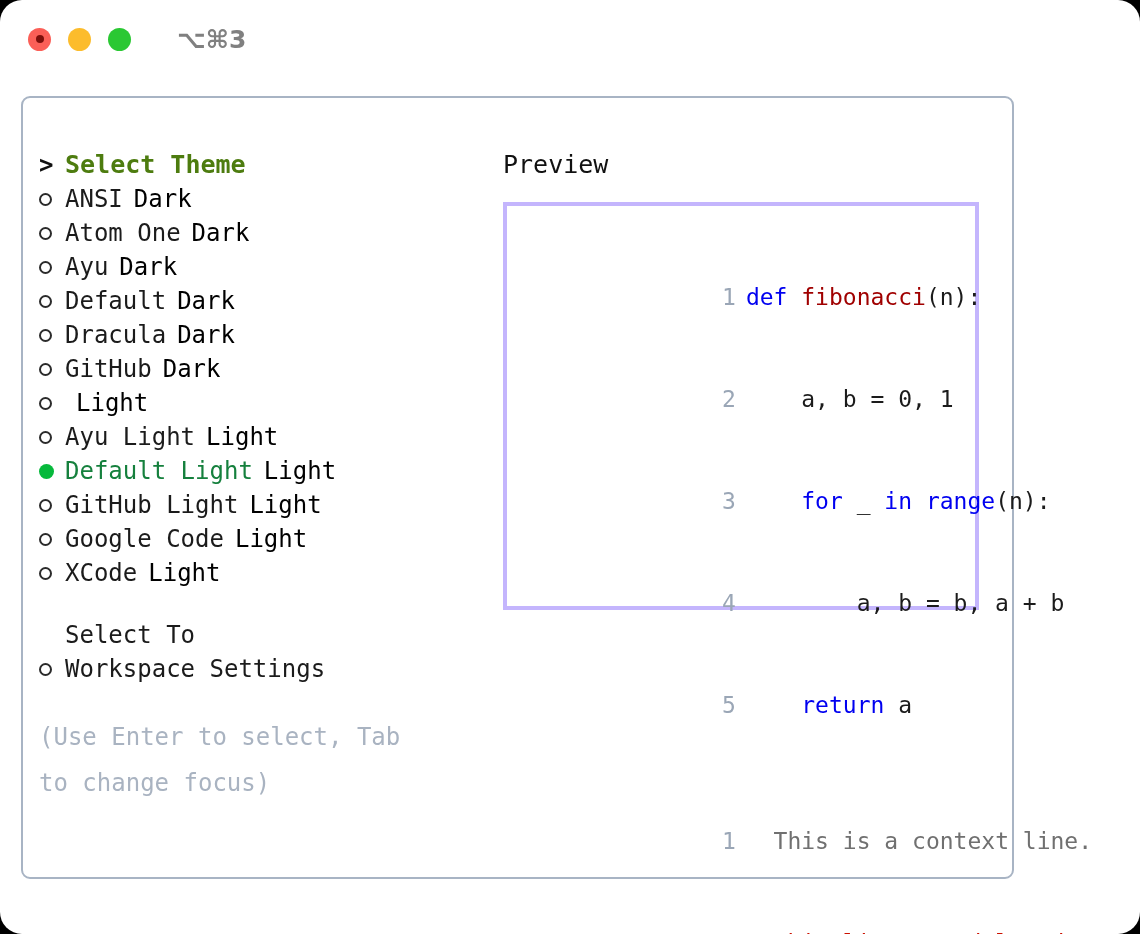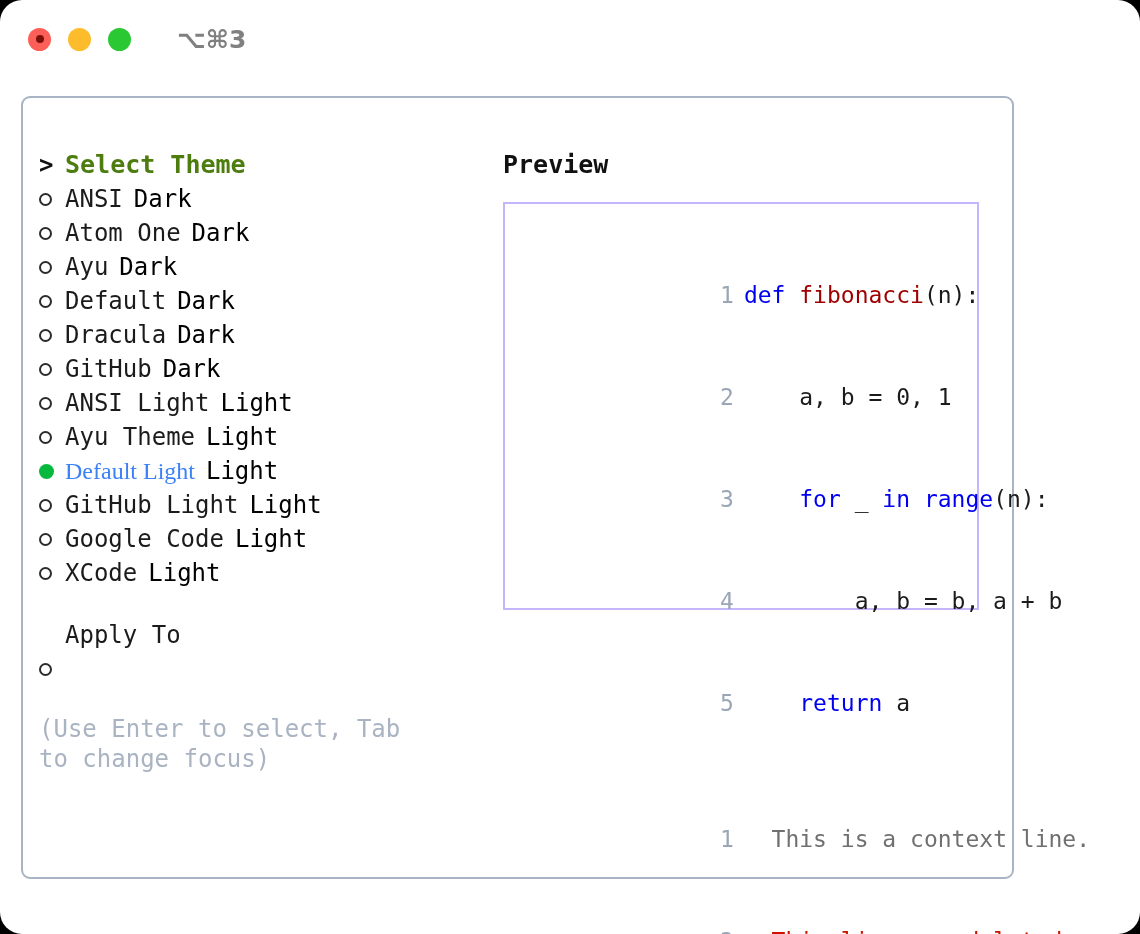--- a/index.html
+++ b/index.html
@@ -131,51 +131,51 @@
   .marker .caret {
     font-weight: bold;
     color: #111111;
   }
   .row-title {
     font-weight: bold;
     font-size: 25px;
     color: #4d7c0f;
   }
   .label { color: #1b1b1b; }
-  .label.selected { color: #3b82f6; font-family: Liberation Serif, serif; }
+  .label.selected { color: #15803d; }
   .badge {
     color: #000000;
     margin-left: 11px;
   }
   .spacer-md { height: 28px; }
   .hint {
     font-size: 24px;
-    line-height: 30px;
+    line-height: 46px;
     color: #a9b3c1;
     width: 400px;
     word-spacing: 0px;
   }
   
   .right-col {
     position: absolute;
     left: 480px;
     top: 50px;
     width: 490px;
   }
   .preview-title {
     font-size: 25px;
-    font-weight: bold;
+    font-weight: normal;
     color: #111111;
     line-height: 34px;
     margin-bottom: 20px;
   }
   .preview-box {
     width: 476px;
     height: 408px;
-    border: 2px solid #c4b5fd;
+    border: 4px solid #c4b5fd;
     box-sizing: border-box;
     background: #ffffff;
     padding: 40px 0 0 0;
   }
   .code-line {
     font-size: 23px;
     line-height: 34px;
     white-space: pre;
     padding-left: 13px;
     color: #1b1b1b;
@@ -249,27 +249,26 @@
         </div>
 
         <div class="row">
           <span class="marker"><span class="dot-empty"></span></span>
           <span class="label">GitHub</span>
           <span class="badge">Dark</span>
         </div>
 
         <div class="row">
           <span class="marker"><span class="dot-empty"></span></span>
-          <span class="label">ANSI Light</span>
-          <span class="badge">Light</span>
-        </div>
-
-        <div class="row">
-          <span class="marker"><span class="dot-empty"></span></span>
-          <span class="label">Ayu Theme</span>
+          <span class="badge">Light</span>
+        </div>
+
+        <div class="row">
+          <span class="marker"><span class="dot-empty"></span></span>
+          <span class="label">Ayu Light</span>
           <span class="badge">Light</span>
         </div>
 
         <div class="row">
           <span class="marker"><span class="dot-full"></span></span>
           <span class="label selected">Default Light</span>
           <span class="badge">Light</span>
         </div>
 
         <div class="row">
@@ -287,26 +286,27 @@
         <div class="row">
           <span class="marker"><span class="dot-empty"></span></span>
           <span class="label">XCode</span>
           <span class="badge">Light</span>
         </div>
 
         <div class="spacer-md"></div>
 
         <div class="row">
           <span class="marker"></span>
-          <span class="label">Apply To</span>
-        </div>
-
-
-        <div class="row">
-          <span class="marker"><span class="dot-empty"></span></span>
+          <span class="label">Select To</span>
+        </div>
+
+
+        <div class="row">
+          <span class="marker"><span class="dot-empty"></span></span>
+          <span class="label">Workspace Settings</span>
         </div>
 
         <div class="spacer-md"></div>
 
         <div class="hint">(Use Enter to select, Tab to change focus)</div>
       </div>
 
       <div class="right-col">
         <div class="preview-title">Preview</div>
 

